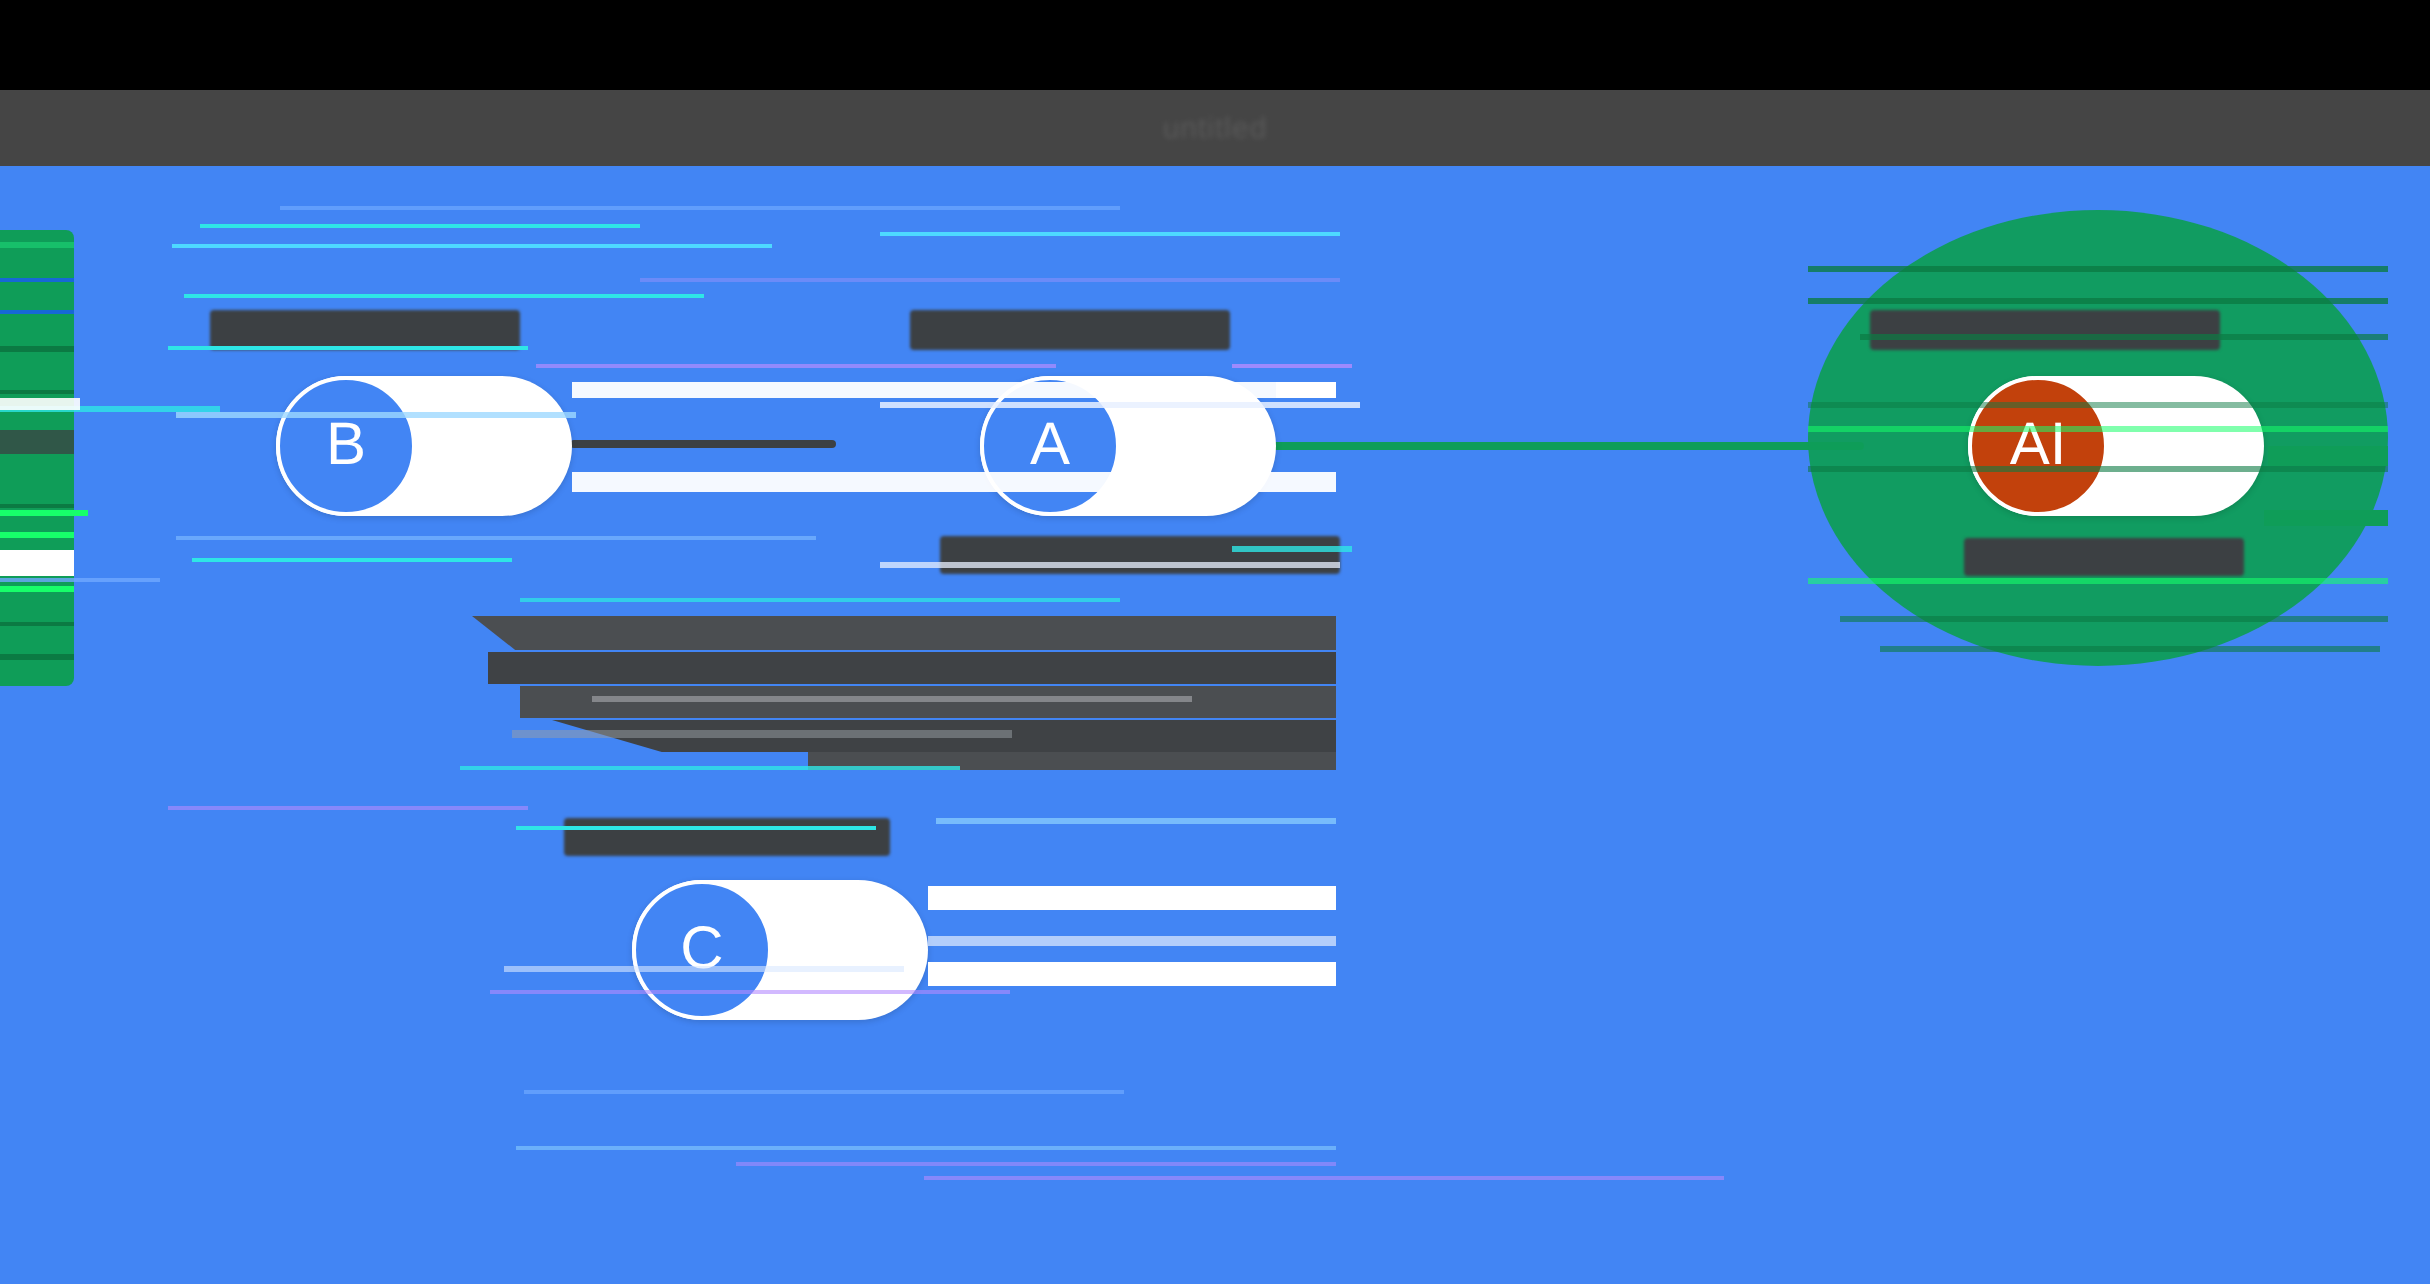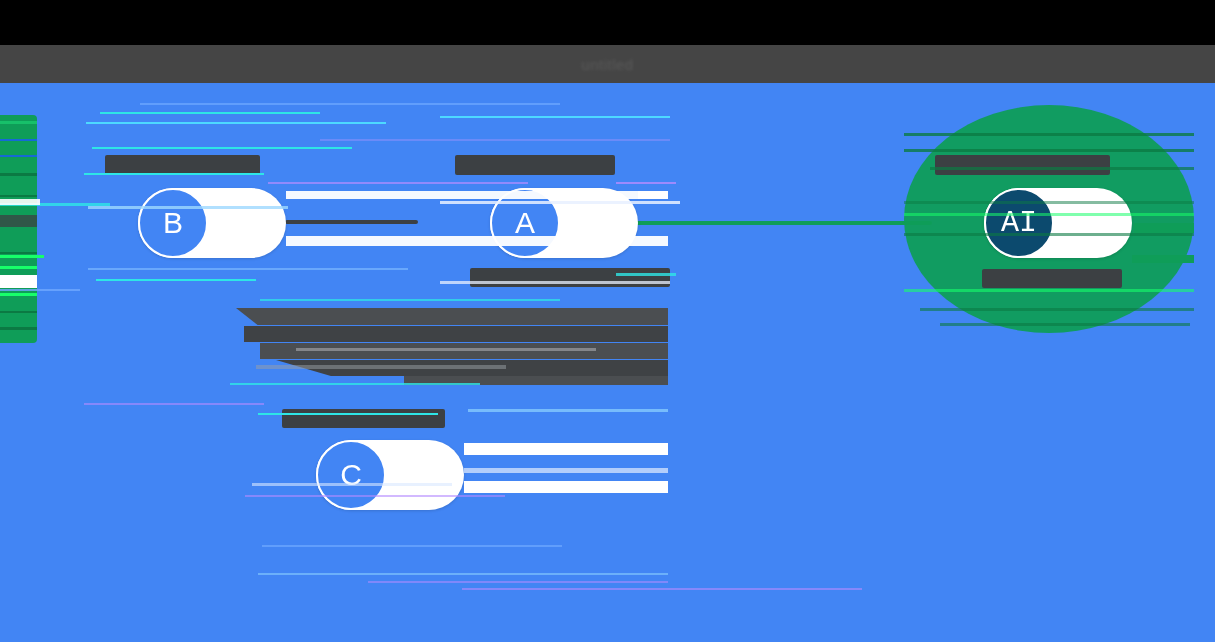--- a/index.html
+++ b/index.html
@@ -31,21 +31,21 @@
                           background:#fff; }
 
   
   .node { position:absolute; }
   .card { position:absolute; left:0; top:0; height:70px; background:#fff;
           border-radius:35px; box-shadow:0 1px 3px rgba(0,0,0,.15); }
   .circle { position:absolute; left:0; top:0; width:70px; height:70px; border-radius:50%;
             border:2px solid #fff; display:flex; align-items:center; justify-content:center;
             color:#fff; font-size:30px; font-weight:400; }
   .circle.blue { background:#4285F4; }
-  .circle.green { background:#0c4a6e;font-family:Liberation Mono, monospace; }
+  .circle.green { background:#c2410c; }
 
   
   .label { position:absolute; background:#3c4043; border-radius:2px;
            color:#3c4043; font-size:13px; white-space:nowrap;
            padding:3px 6px; filter:blur(.7px); overflow:hidden; }
 
   
   .glow { position:absolute; border-radius:50%; background:#0F9D58; opacity:.95; }
 
   

